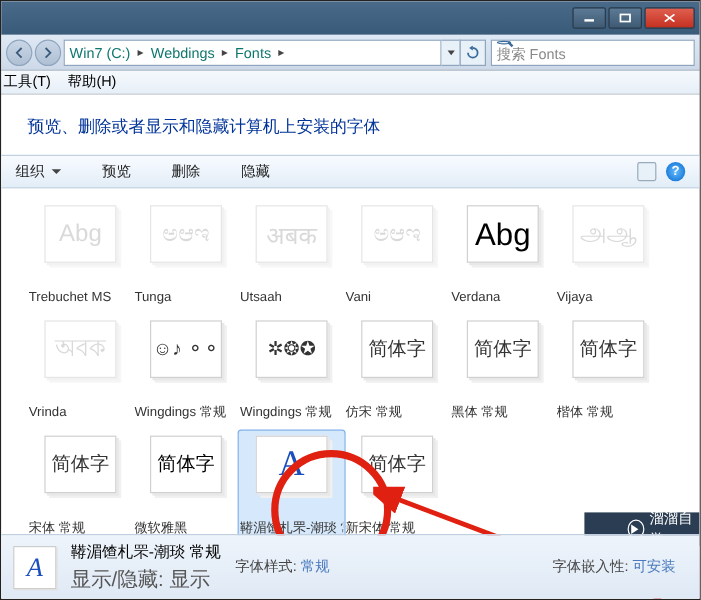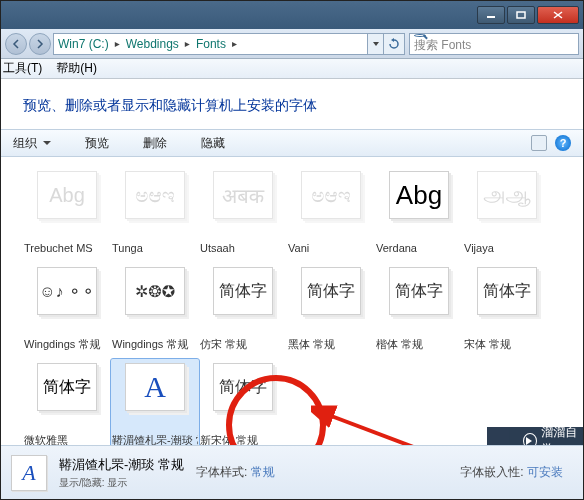--- a/index.html
+++ b/index.html
@@ -159,20 +159,26 @@
           </div>
           <div class="thumb-label">Verdana</div>
         </div>
         <div class="cell">
           <div class="thumb dim">
             <span class="sample dim">அஆ</span>
           </div>
           <div class="thumb-label">Vijaya</div>
         </div>
         <div class="cell">
+          <div class="thumb dim">
+            <span class="sample dim">অবক</span>
+          </div>
+          <div class="thumb-label">Vrinda</div>
+        </div>
+        <div class="cell">
           <div class="thumb">
             <span class="sample cn">☺♪ ⚬⚬</span>
           </div>
           <div class="thumb-label">Wingdings 常规</div>
         </div>
         <div class="cell">
           <div class="thumb">
             <span class="sample cn">✲❂✪</span>
           </div>
           <div class="thumb-label">Wingdings 常规</div>
@@ -234,21 +240,21 @@
         <span class="play"></span>
         <span>溜溜自学</span>
       </div>
 
     <div class="statusbar">
       <div class="sthumb">
           <span style="color:#1a4fbd;font-size:22px;font-family:serif;font-style:italic;">A</span>
         </div>
       <div>
         <div class="stname">鞯湄馇札罘-潮琰 常规</div>
-        <div style="font-size:10px;color:#555;margin-top:2px;">显示/隐藏: 显示</div>
+        <div style="font-size:17px;color:#555;margin-top:2px;">显示/隐藏: 显示</div>
       </div>
       <div class="stmid">
         <span>字体样式:</span> <span style="color:#4a7abd">常规</span>
       </div>
       <div class="stright">
         <span>字体嵌入性:</span> <span class="val">可安装</span>
       </div>
     </div>
   </div>
 </div>

